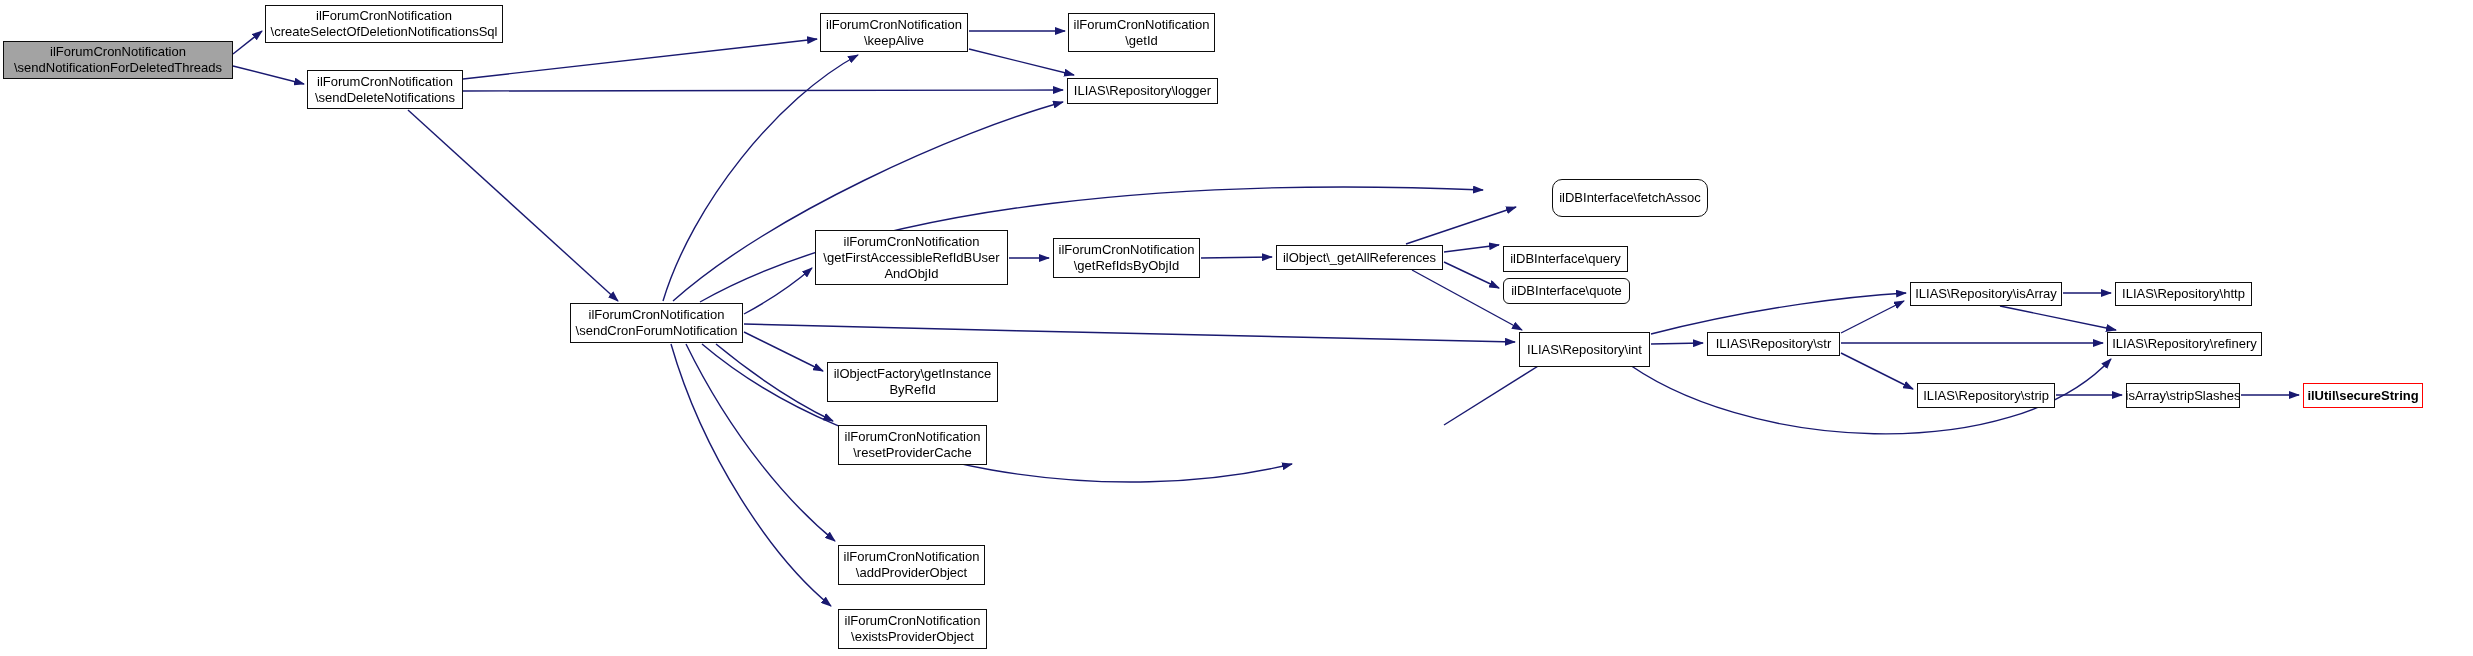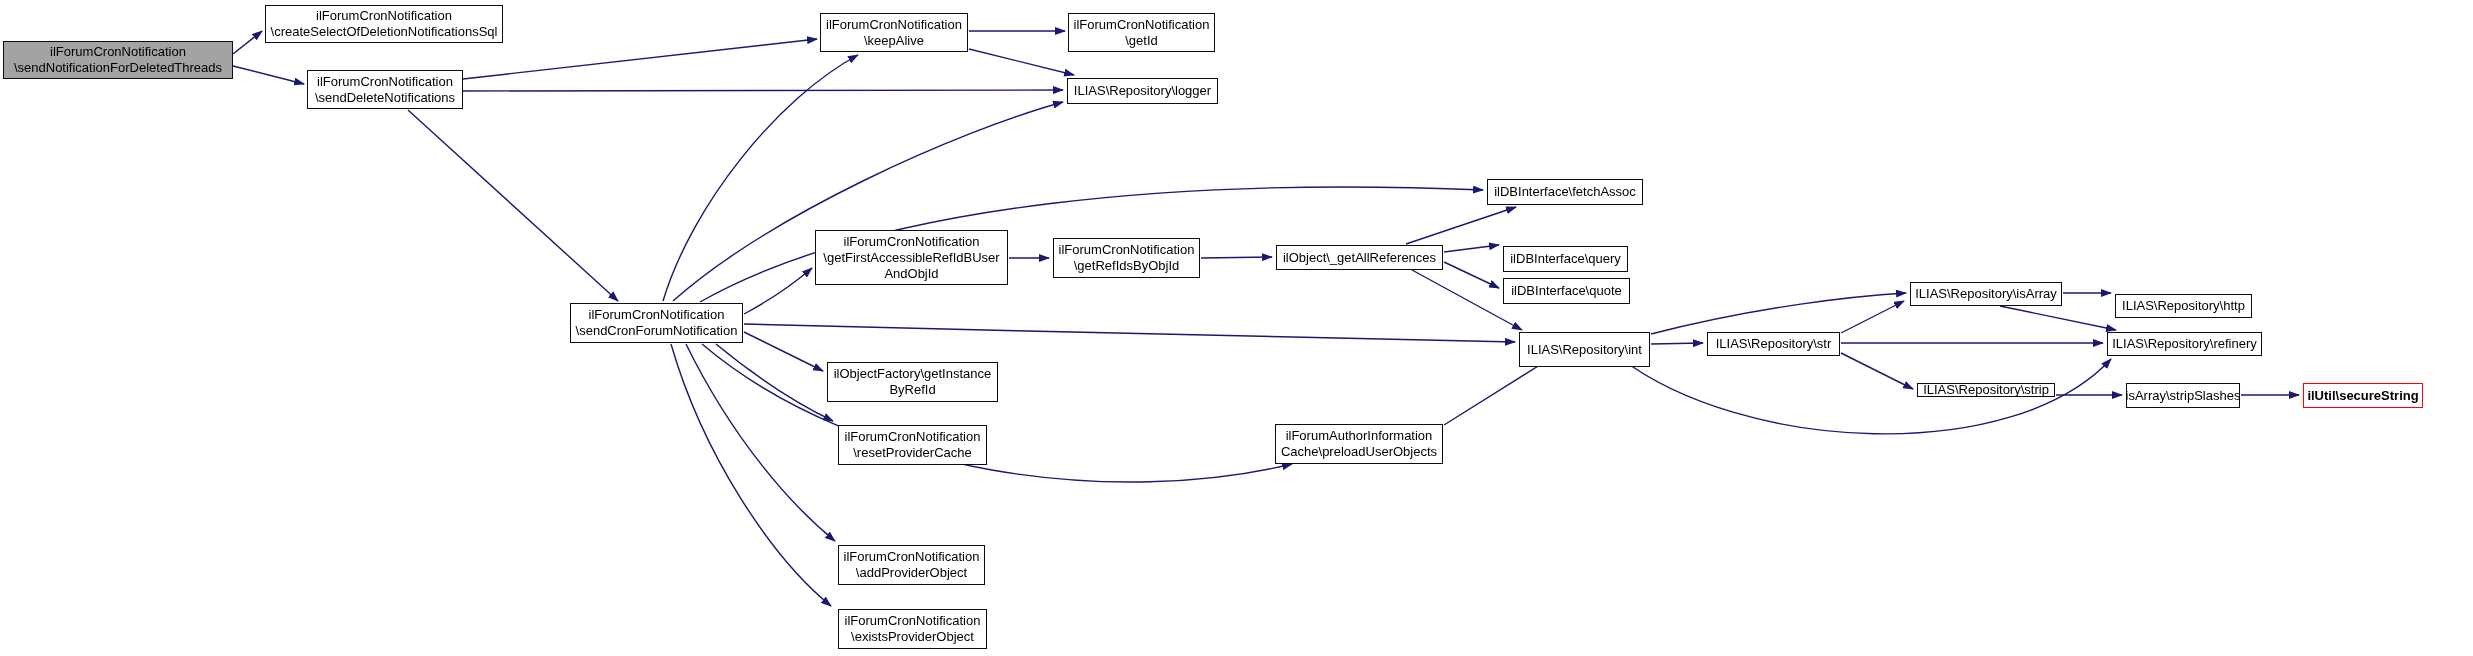--- a/index.html
+++ b/index.html
@@ -95,35 +95,33 @@
 \getId</span></div>
   <div class="node" style="left:1067px; top:78px; width:151px; height:26px;align-items:center;"><span>ILIAS\Repository\logger</span></div>
   <div class="node multiline" style="left:570px; top:303px; width:173px; height:40px;"><span>ilForumCronNotification
 \sendCronForumNotification</span></div>
   <div class="node multiline" style="left:815px; top:230px; width:193px; height:55px;"><span>ilForumCronNotification
 \getFirstAccessibleRefIdBUser
 AndObjId</span></div>
   <div class="node multiline" style="left:1053px; top:238px; width:147px; height:40px;"><span>ilForumCronNotification
 \getRefIdsByObjId</span></div>
   <div class="node" style="left:1276px; top:245px; width:167px; height:25px;justify-content:center;"><span>ilObject\_getAllReferences</span></div>
-  <div class="node" style="left:1487px; top:179px; width:156px; height:26px;"><span>ilDBInterface\fetchAssoc</span></div>
+  <div class="node" style="left:1552px; top:179px; width:156px; height:38px;border-radius:10px;"><span>ilDBInterface\fetchAssoc</span></div>
   <div class="node" style="left:1503px; top:230px; width:125px; height:26px;margin-top:16px;"><span>ilDBInterface\query</span></div>
-  <div class="node" style="left:1503px; top:278px; width:127px; height:26px;"><span>ilDBInterface\quote</span></div>
+  <div class="node" style="left:1503px; top:278px; width:127px; height:26px;border-radius:6px;"><span>ilDBInterface\quote</span></div>
   <div class="node" style="left:1519px; top:332px; width:131px; height:35px;"><span>ILIAS\Repository\int</span></div>
   <div class="node" style="left:1707px; top:332px; width:133px; height:24px;"><span>ILIAS\Repository\str</span></div>
   <div class="node" style="left:1910px; top:282px; width:152px; height:24px;"><span>ILIAS\Repository\isArray</span></div>
-  <div class="node" style="left:2115px; top:294px; width:137px; height:24px;"><span>ILIAS\Repository\http</span></div>
+  <div class="node" style="left:2115px; top:282px; width:137px; height:24px;"><span>ILIAS\Repository\http</span></div>
   <div class="node" style="left:2107px; top:332px; width:155px; height:24px;"><span>ILIAS\Repository\refinery</span></div>
-  <div class="node" style="left:1917px; top:383px; width:138px; height:14px;align-items:center;"><span>ILIAS\Repository\strip</span></div>
+  <div class="node" style="left:1917px; top:383px; width:138px; height:25px;align-items:center;"><span>ILIAS\Repository\strip</span></div>
   <div class="node" style="left:2126px; top:383px; width:114px; height:25px;"><span>isArray\stripSlashes</span></div>
   <div class="node truncated" style="left:2303px; top:383px; width:120px; height:25px;font-weight:bold;"><span>ilUtil\secureString</span></div>
   <div class="node multiline" style="left:827px; top:362px; width:171px; height:40px;"><span>ilObjectFactory\getInstance
 ByRefId</span></div>
   <div class="node multiline" style="left:838px; top:425px; width:149px; height:40px;"><span>ilForumCronNotification
 \resetProviderCache</span></div>
-  <div class="node multiline" style="left:1275px; top:424px; width:168px; height:40px;"><span>ilForumAuthorInformation
-Cache\preloadUserObjects</span></div>
   <div class="node multiline" style="left:838px; top:545px; width:147px; height:40px;"><span>ilForumCronNotification
 \addProviderObject</span></div>
   <div class="node multiline" style="left:838px; top:609px; width:149px; height:40px;"><span>ilForumCronNotification
 \existsProviderObject</span></div>
 
 </div>
 
 </body></html>

